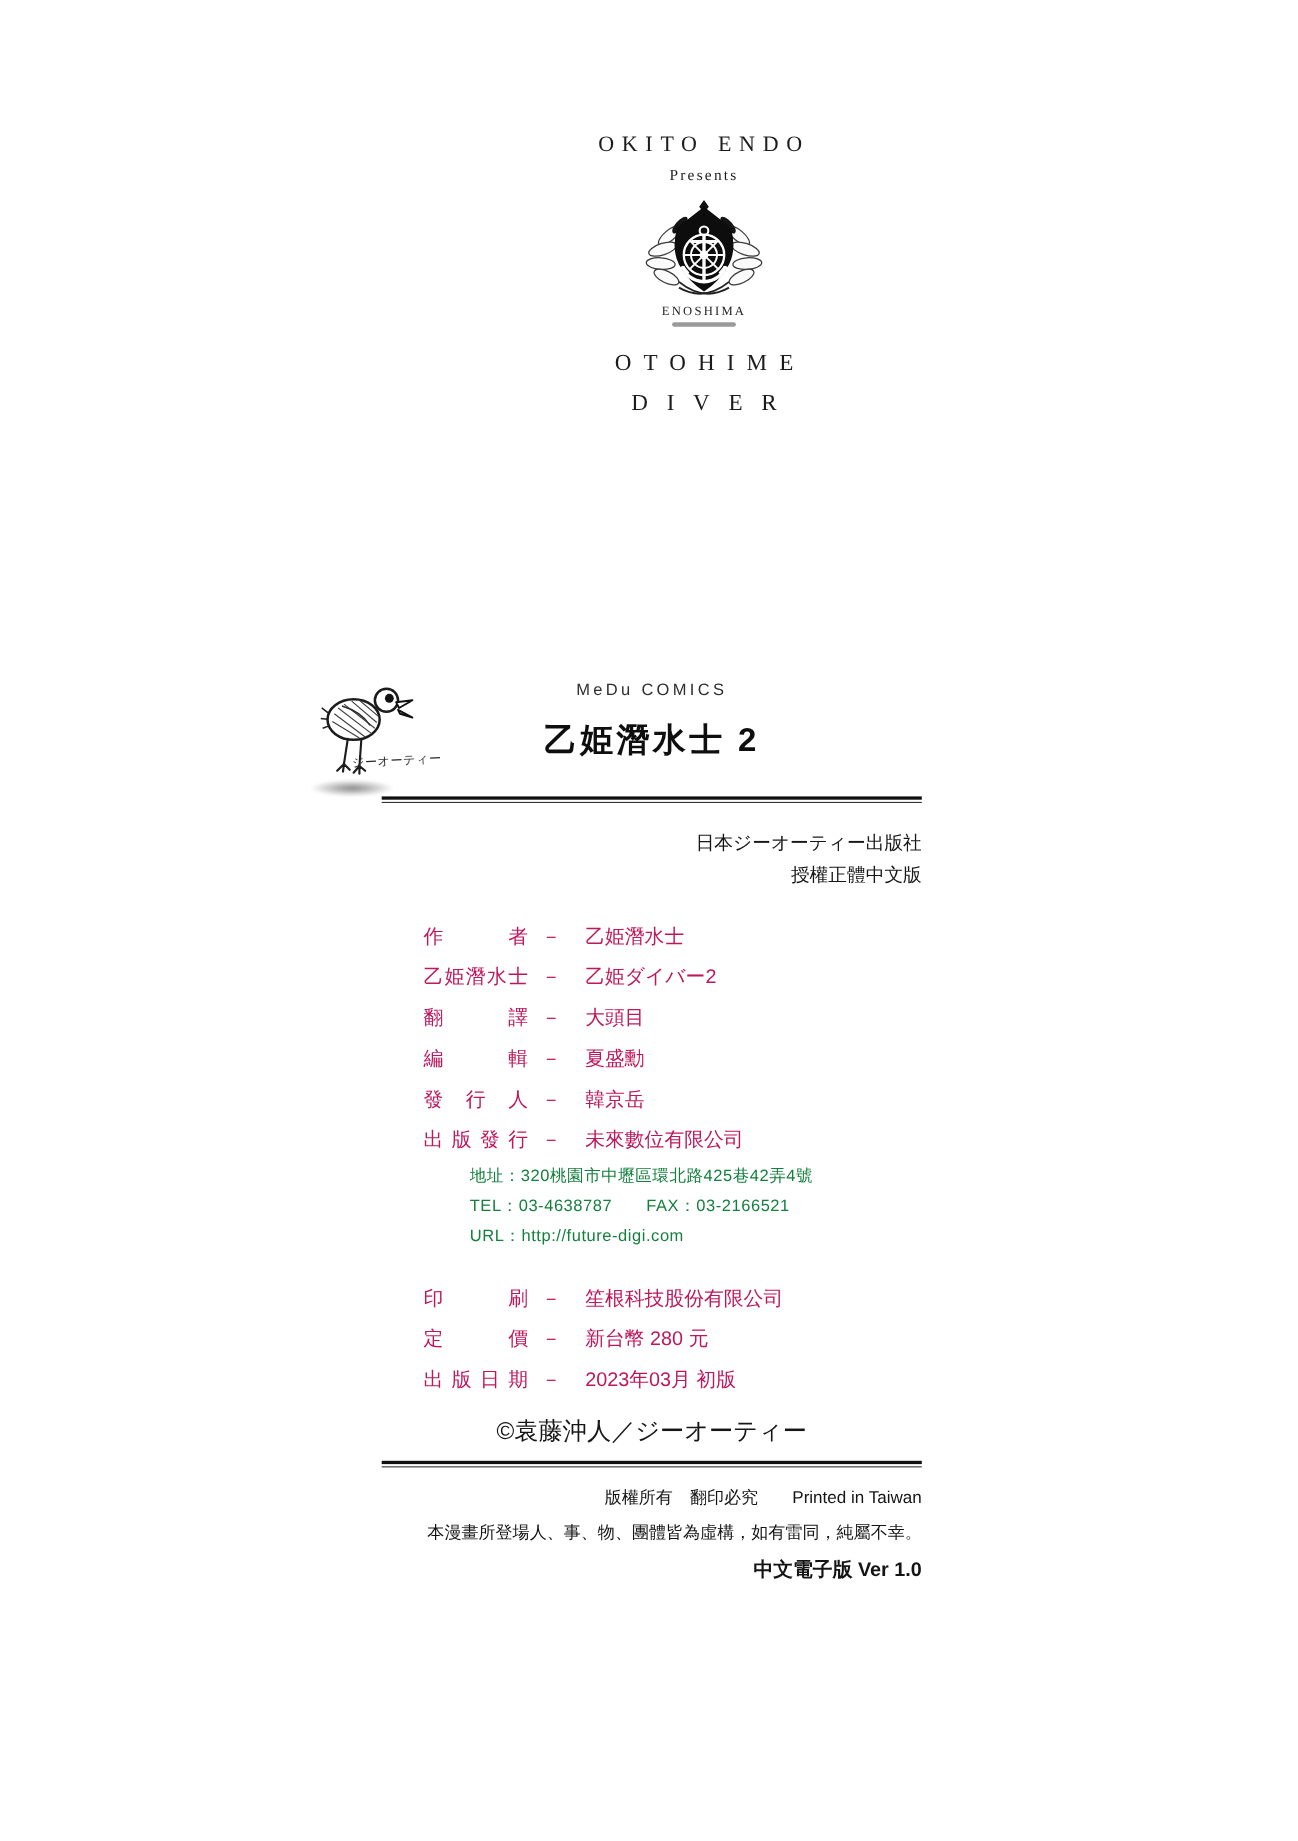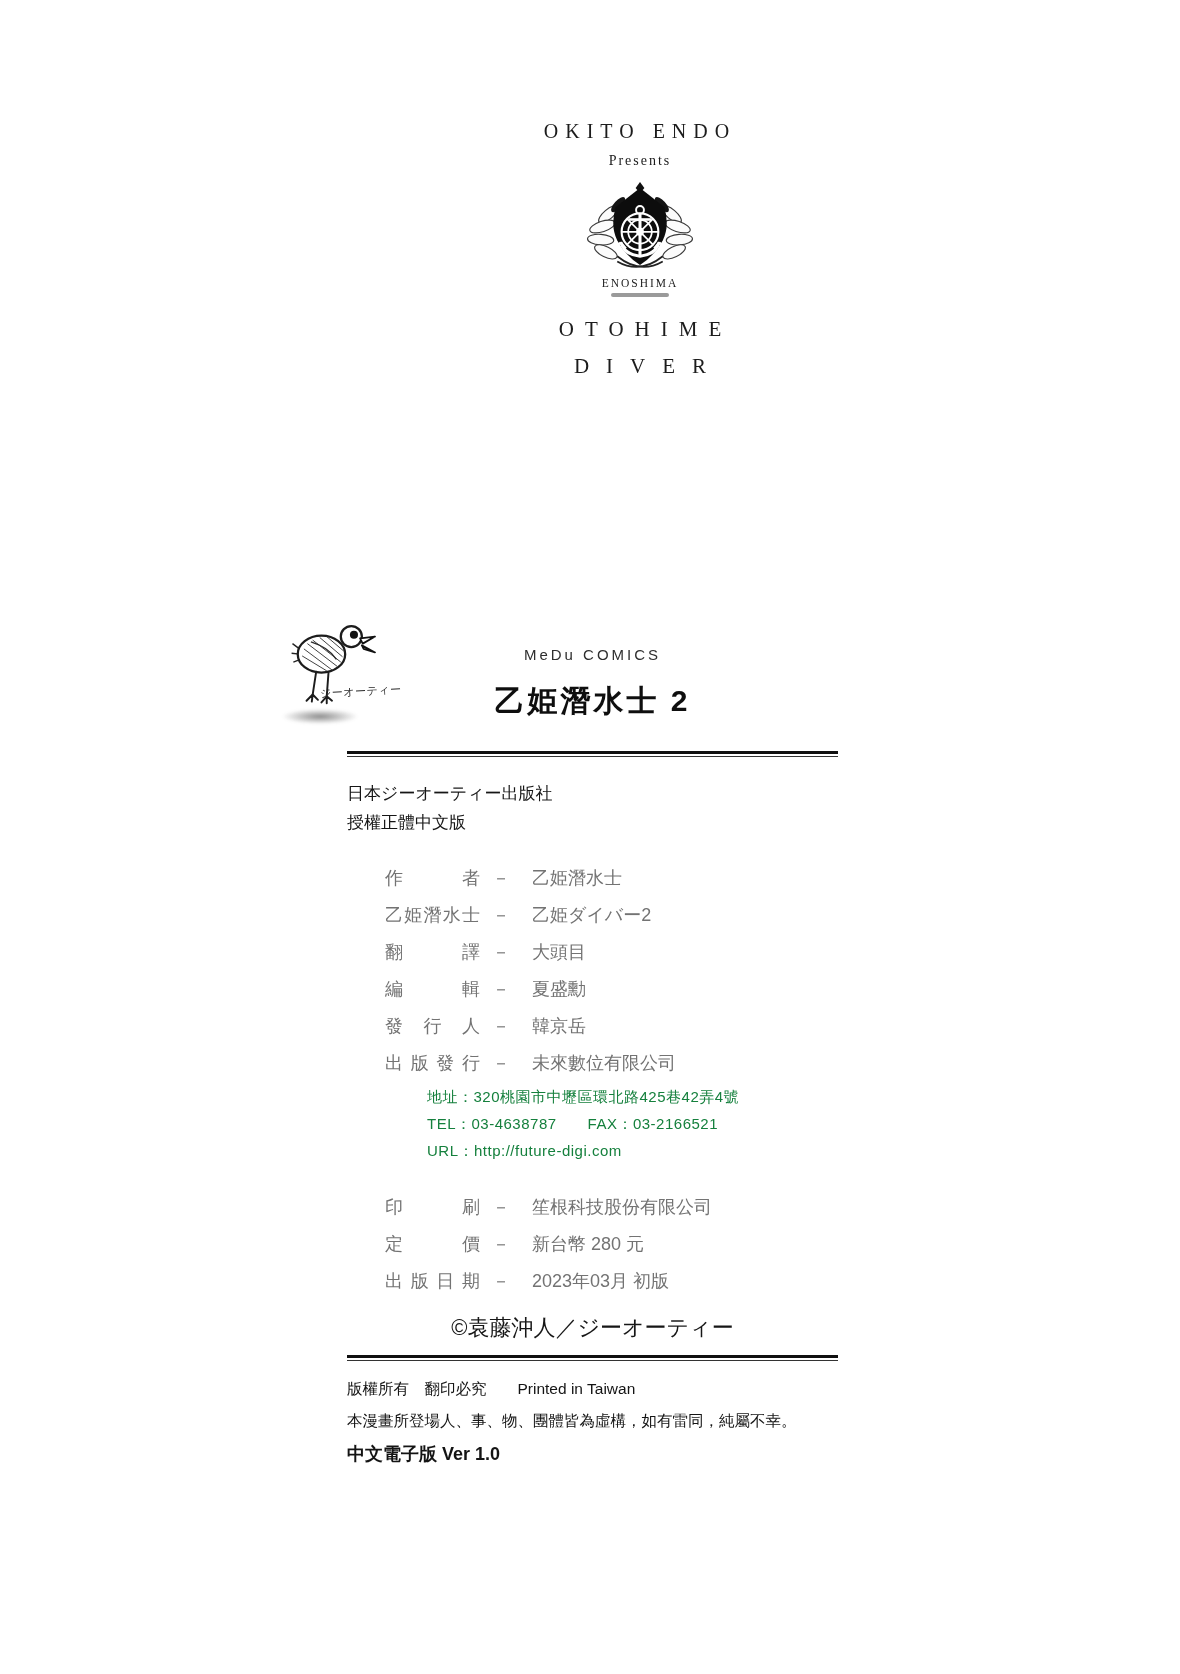--- a/index.html
+++ b/index.html
@@ -33,36 +33,36 @@
     position:absolute;left:320px;top:684px;font-size:11px;color:#2a2a2a;
     transform:rotate(-3deg);letter-spacing:.5px;
   }
   .mascot-shadow{
     position:absolute;left:282px;top:709px;width:76px;height:15px;
     background:radial-gradient(closest-side,rgba(45,45,45,.55),rgba(45,45,45,0));
     filter:blur(1.5px);border-radius:50%;
   }
 
   
-  .colophon{position:absolute;left:347px;top:640px;width:491px;}
+  .colophon{position:absolute;left:347px;top:613px;width:491px;}
   .imprint{padding-top:6px;text-align:center;font-size:15px;letter-spacing:3px;color:#2e2e2e;}
   .book-title{margin-top:16px;text-align:center;font-size:30px;line-height:44px;
     font-weight:bold;letter-spacing:3px;color:#0e0e0e;}
   .rule{margin-top:28px;height:2px;border-top:3px solid #101010;border-bottom:1px solid #333;}
-  .license{margin-top:22px;text-align:left;font-size:17px;line-height:29px;color:#161616;}
+  .license{margin-top:22px;text-align:right;font-size:17px;line-height:29px;color:#161616;}
   .credits{margin-top:22px;margin-left:38px;}
-  .crow{display:flex;height:37px;align-items:center;font-size:18px;color:#737373;}
+  .crow{display:flex;height:37px;align-items:center;font-size:18px;color:#be185d;}
   .crow .lbl{width:95px;text-align:justify;text-align-last:justify;-moz-text-align-last:justify;}
   .crow .dash{margin:0 22px 0 12px;}
   .pub-details{margin-left:80px;margin-top:2px;font-size:15px;line-height:27px;
     color:#15803d;letter-spacing:.5px;}
   .credits2{margin-top:24px;margin-left:38px;}
   .copyright{margin-top:16px;text-align:center;font-size:22px;line-height:26px;color:#161616;}
   .rule2{margin-top:14px;height:2px;border-top:3px solid #101010;border-bottom:1px solid #333;}
-  .footer{margin-top:12px;text-align:left;color:#141414;}
+  .footer{margin-top:12px;text-align:right;color:#141414;}
   .footer-l1{font-size:15.5px;line-height:31px;}
   .footer-l2{font-size:15.5px;line-height:33px;}
   .footer-l3{font-size:18px;line-height:35px;font-weight:bold;}
 </style>
 </head>
 <body>
 
 <div class="top-block">
   <div class="author-en">OKITO ENDO</div>
   <div class="presents">Presents</div>

